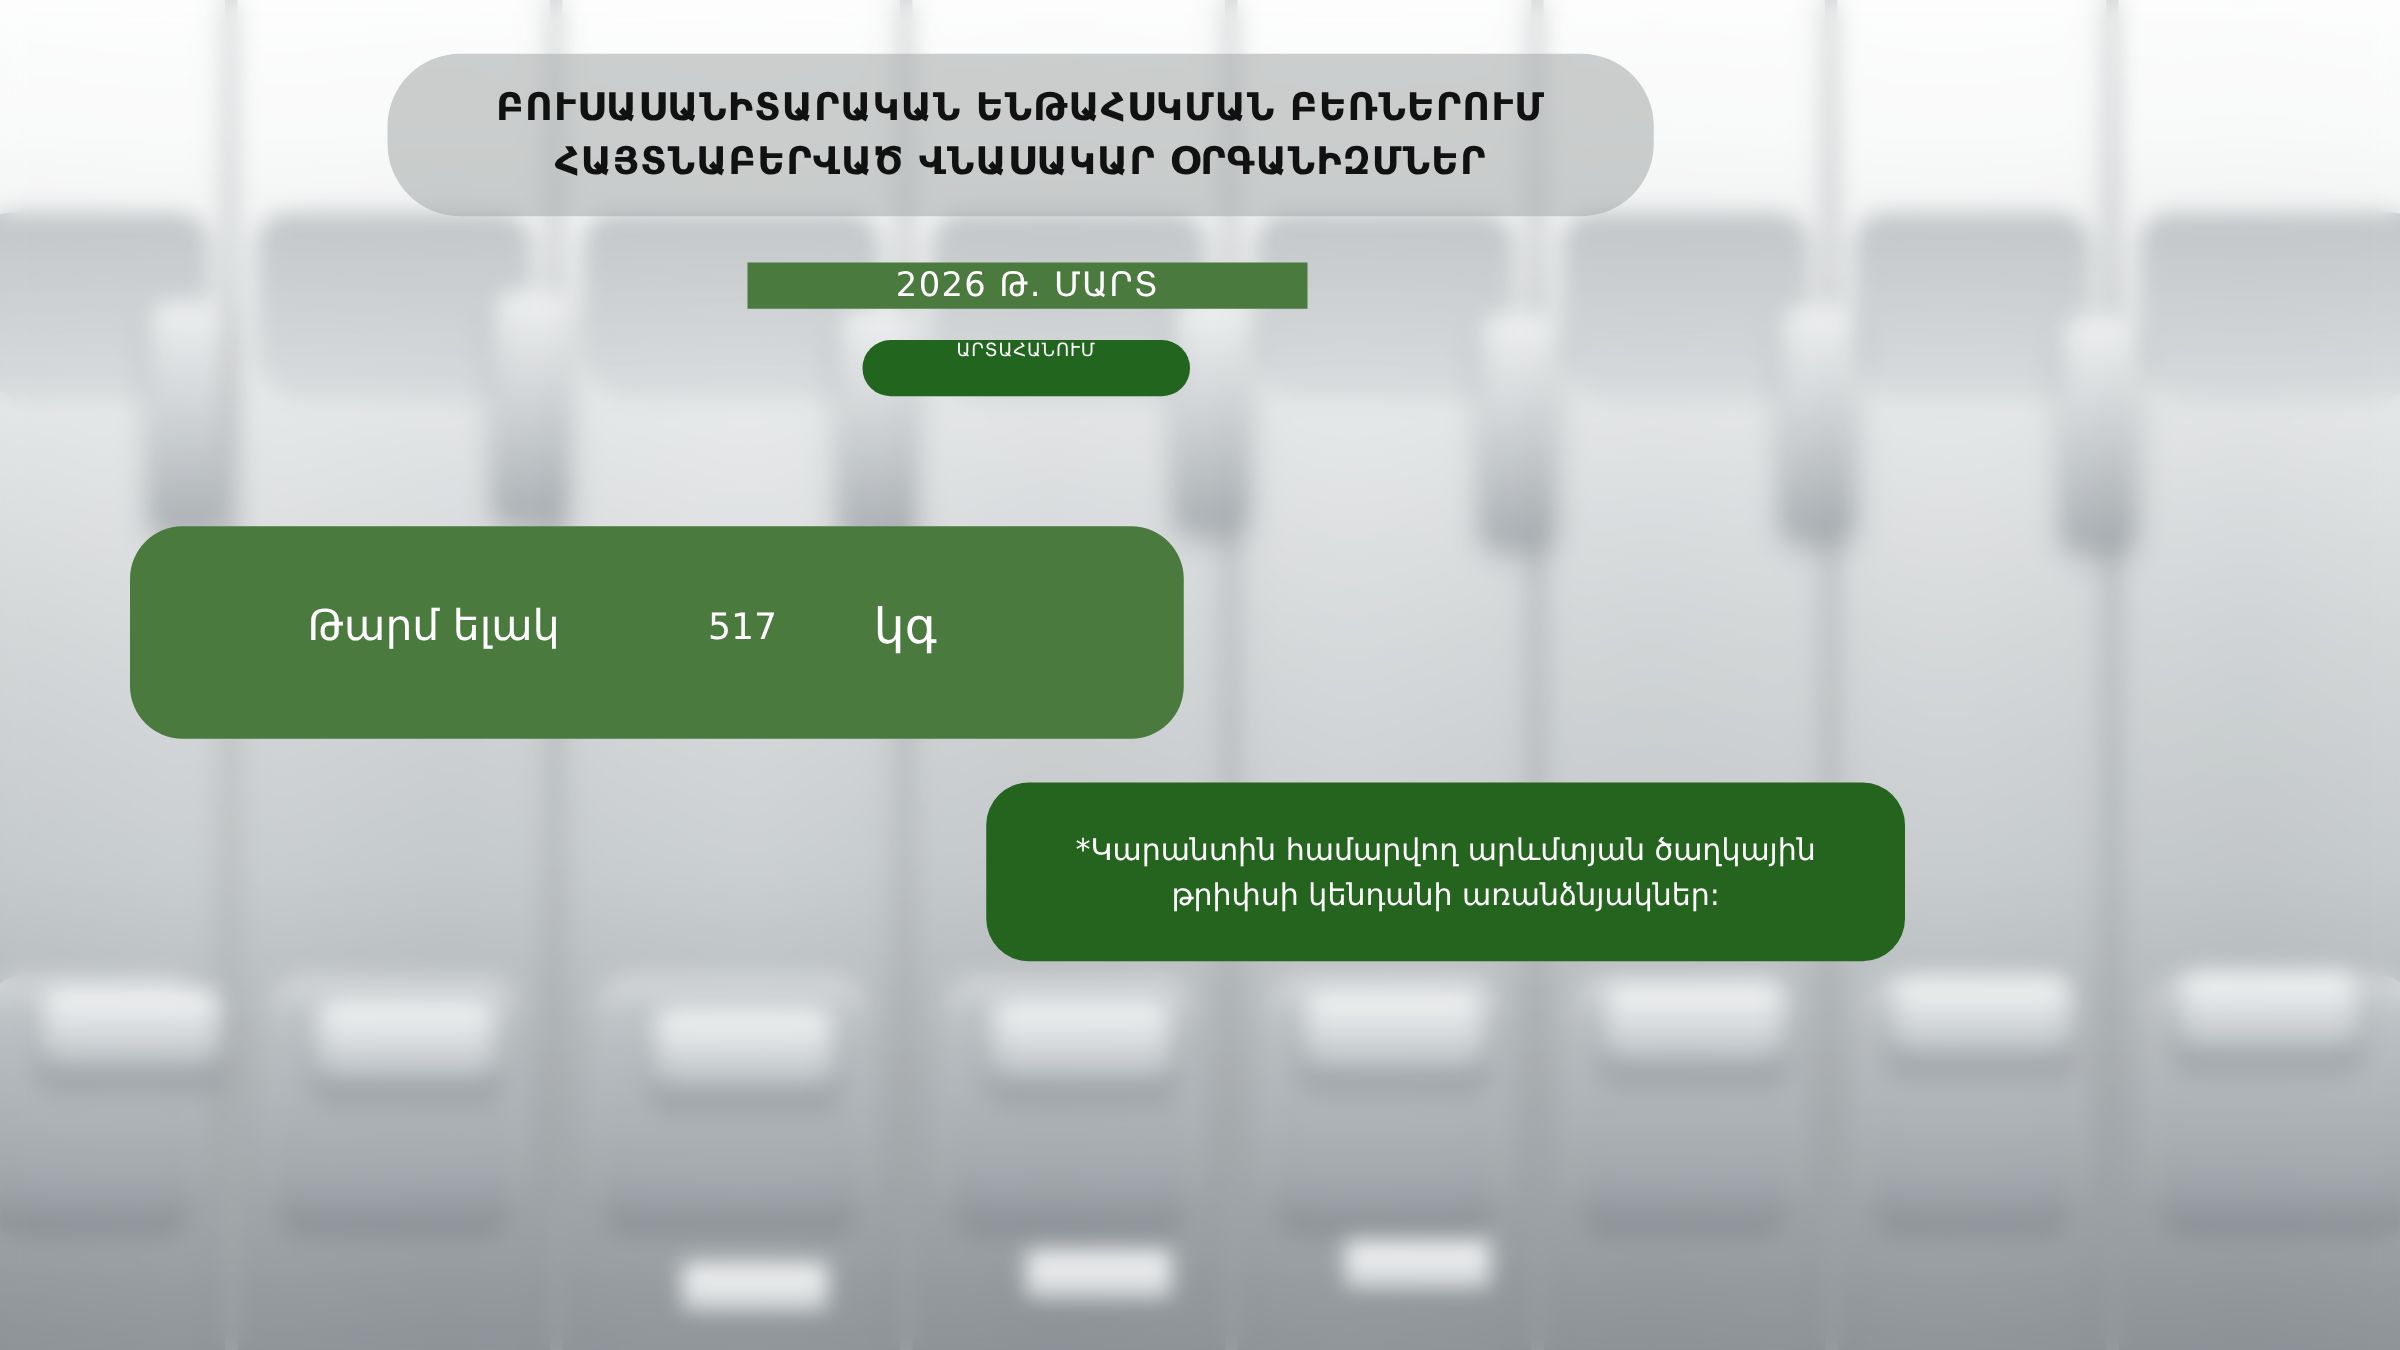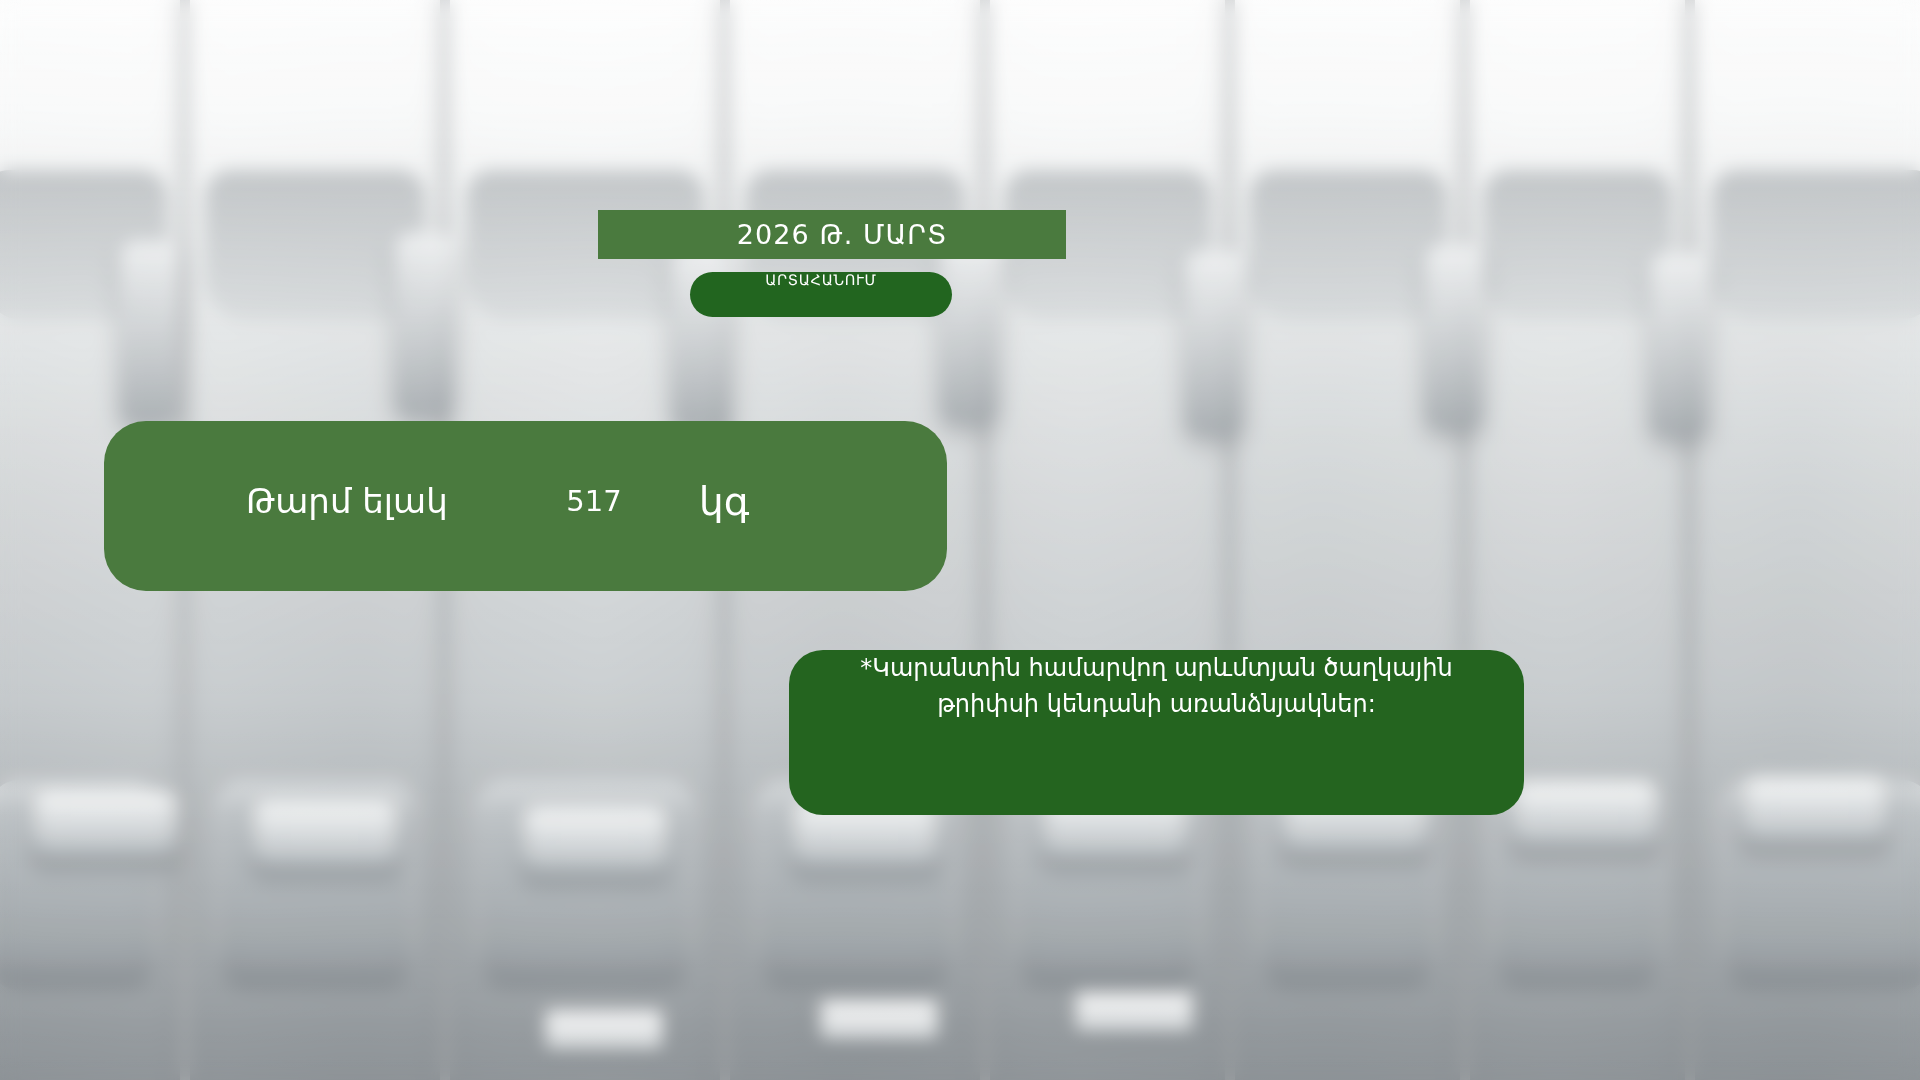--- a/index.html
+++ b/index.html
@@ -133,26 +133,25 @@
     white-space: nowrap;
     text-align: center;
   }
 
   
   .date-banner {
     position: absolute;
     left: 598px;
     top: 210px;
     width: 448px;
-    height: 49px;
+    height: 37px;
     background: #4a7a3e;
     display: flex;
     align-items: center;
     justify-content: center;
-    padding-left: 20px;
   }
   .date-banner-text {
     color: #ffffff;
     font-size: 27px;
     font-weight: 400;
     letter-spacing: 1.1px;
     white-space: nowrap;
   }
 
   
@@ -224,27 +223,26 @@
     font-weight: 400;
     white-space: nowrap;
   }
 
   
   .footnote-card {
     position: absolute;
     left: 789px;
     top: 626px;
     width: 735px;
-    height: 165px;
+    height: 143px;
     border-radius: 34px;
     background: #24641f;
     display: flex;
-    align-items: flex-start;
+    align-items: center;
     justify-content: center;
-    margin-top: 24px;
   }
   .footnote-text {
     color: #ffffff;
     font-size: 24px;
     font-weight: 400;
     line-height: 1.50;
     text-align: center;
     max-width: 655px;
   }
 </style>
@@ -283,20 +281,24 @@
     <div class="headlamp" style="left:1740px; top:776px;"></div>
 
     <div class="plate" style="left:545px;  top:1010px;"></div>
     <div class="plate" style="left:820px;  top:1000px;"></div>
     <div class="plate" style="left:1075px; top:992px;"></div>
 
     <div class="bg-blur"></div>
     <div class="bg-tint"></div>
   </div>
 
+  <div class="title-card">
+    <div class="title-line">ԲՈՒՍԱՍԱՆԻՏԱՐԱԿԱՆ ԵՆԹԱՀՍԿՄԱՆ ԲԵՌՆԵՐՈՒՄ</div>
+    <div class="title-line">ՀԱՅՏՆԱԲԵՐՎԱԾ ՎՆԱՍԱԿԱՐ ՕՐԳԱՆԻԶՄՆԵՐ</div>
+  </div>
 
   <div class="date-banner">
     <span class="date-banner-text">2026 Թ. ՄԱՐՏ</span>
   </div>
 
   <button class="category-pill">
     <span class="category-pill-text">ԱՐՏԱՀԱՆՈՒՄ</span>
   </button>
 
   <div class="data-card">

